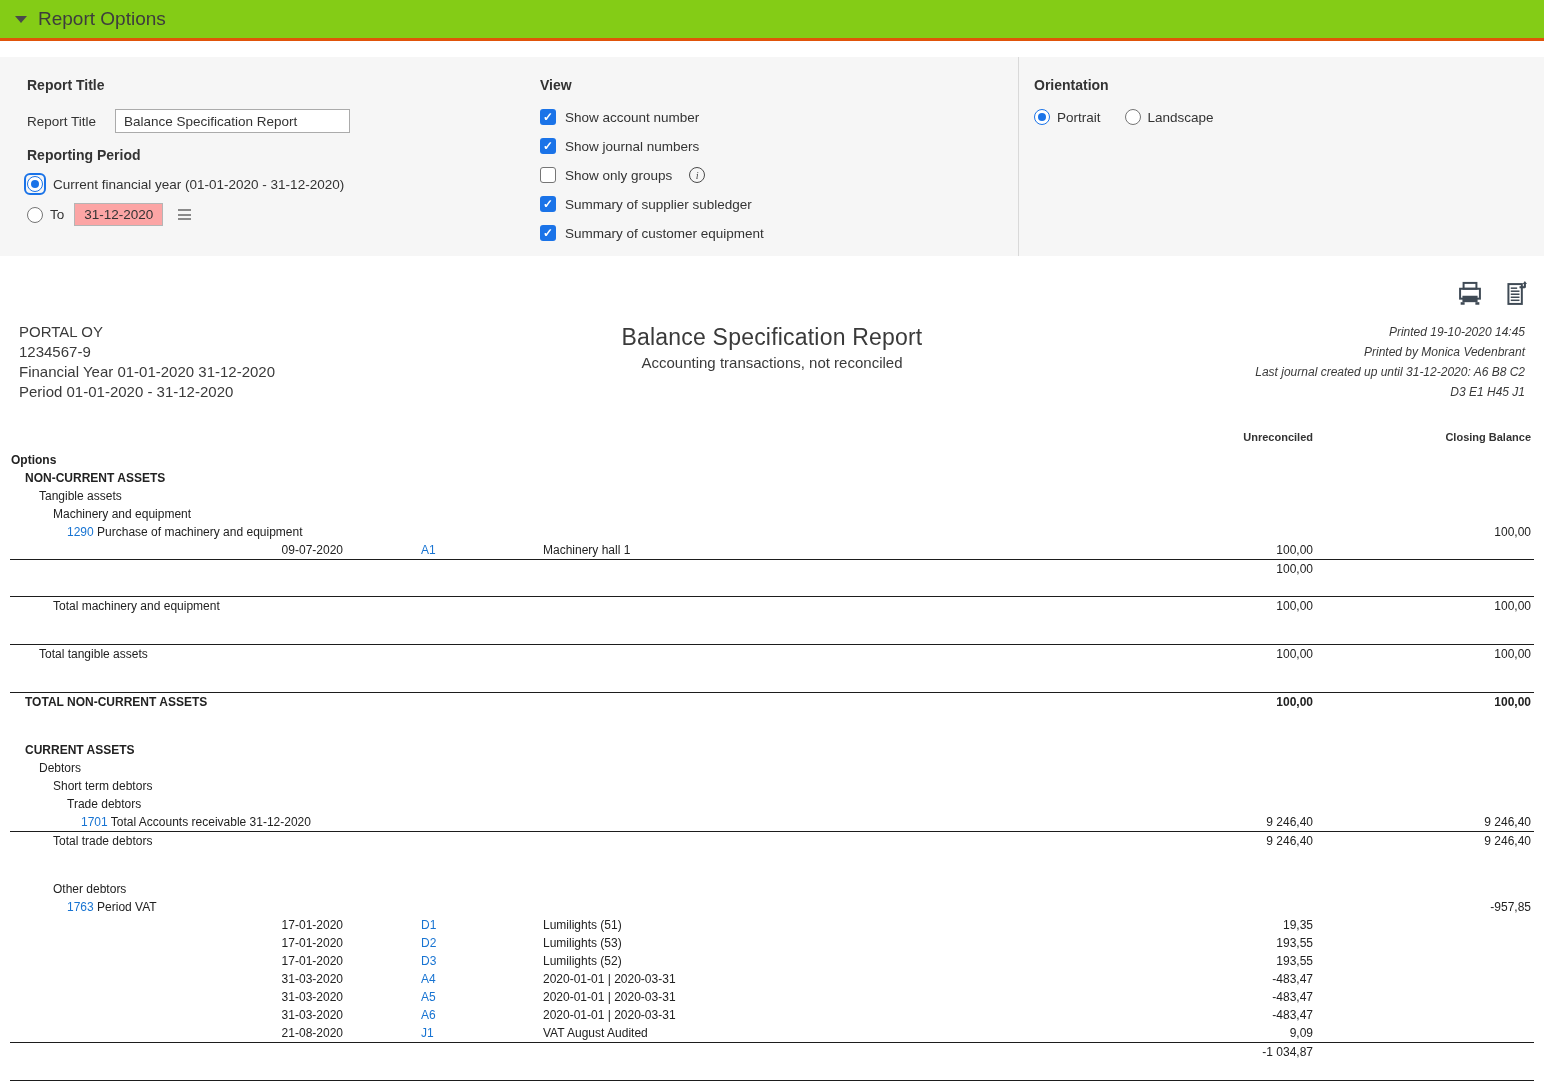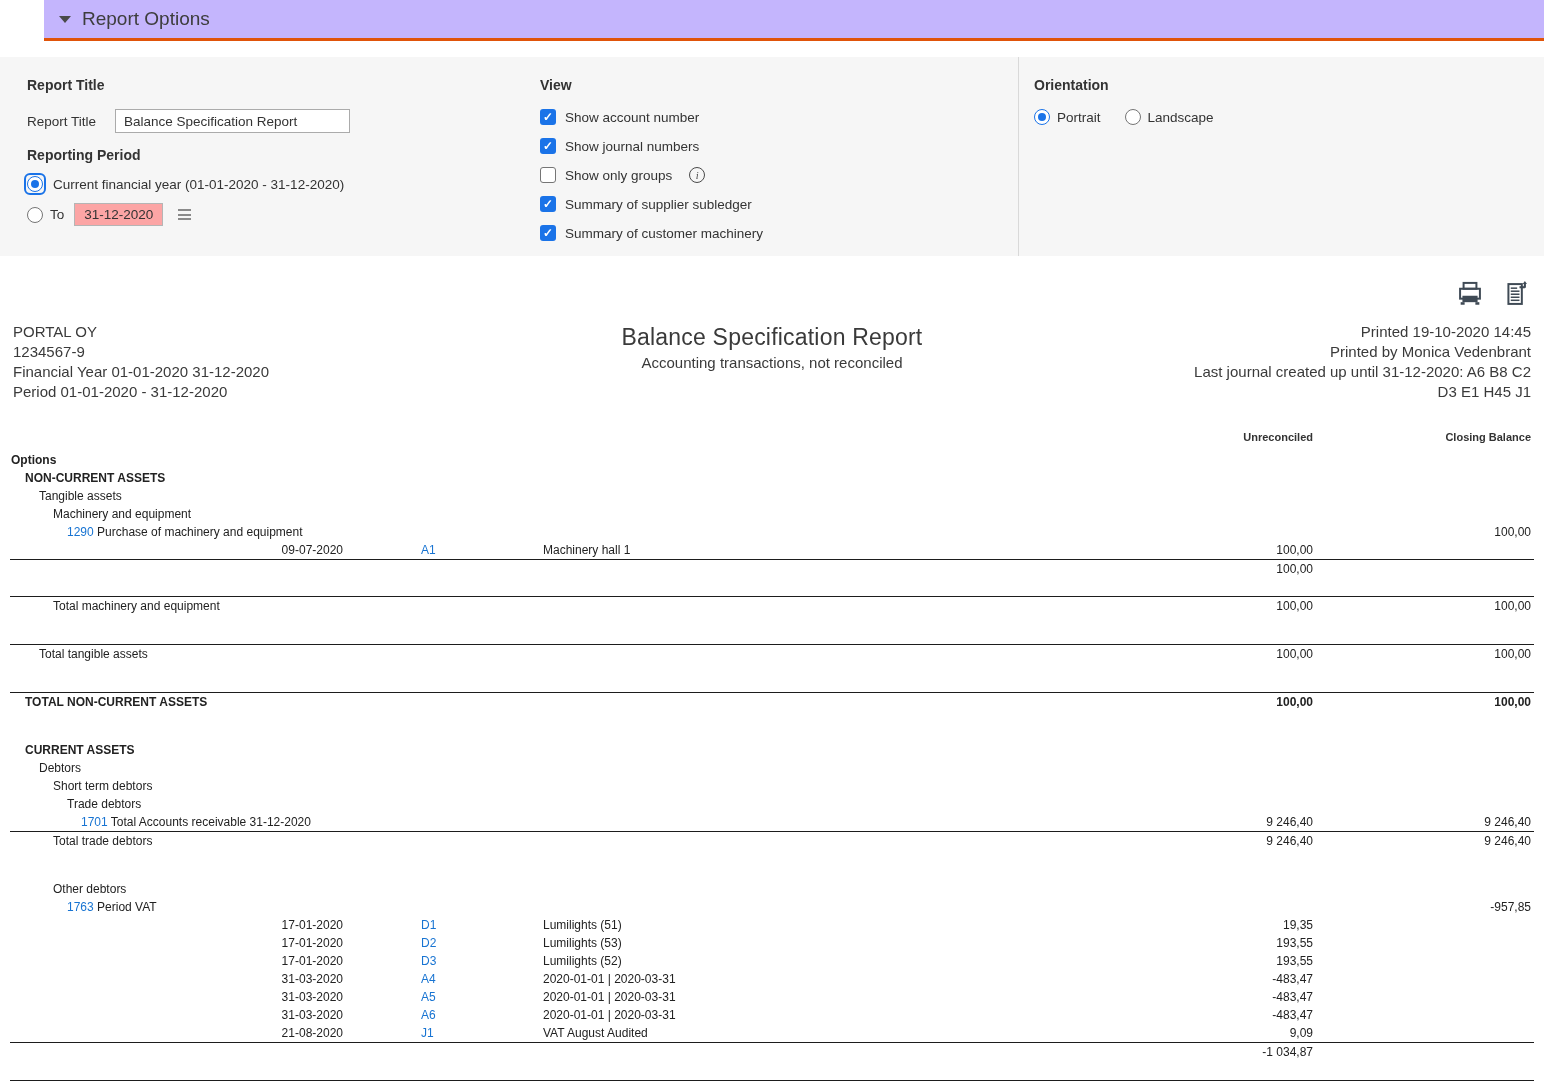--- a/index.html
+++ b/index.html
@@ -1,21 +1,21 @@
 <!DOCTYPE html>
 <html><head>
 <meta charset="utf-8">
 <style>
   * { box-sizing: border-box; margin: 0; padding: 0; }
   html, body { width: 1544px; height: 1081px; overflow: hidden; background: #fff;
     font-family: "Liberation Sans", sans-serif; color: #333; }
 
   
   .topbar { display: flex; align-items: center; gap: 11px; padding: 8px 0 8px 15px;
-    border-bottom: 3px solid #e0540a; background: #c4b5fd; margin-left: 44px; }
+    border-bottom: 3px solid #e0540a; background: #84cc16; }
   .caret-down { width: 0; height: 0; border-left: 6px solid transparent;
     border-right: 6px solid transparent; border-top: 7px solid #4a4a4a; }
   .topbar-title { font-size: 19px; color: #3d3d3d; }
 
   
   .options-panel { display: flex; background: #f6f6f6; height: 199px; margin-top: 16px; }
   .col-left  { width: 530px; padding: 20px 0 0 27px; }
   .col-view  { width: 488px; padding: 20px 0 0 10px; }
   .col-orient{ flex: 1; border-left: 1px solid #d9d9d9; padding: 20px 0 0 15px; }
   .opt-heading { font-size: 14px; font-weight: bold; color: #333; margin-bottom: 16px; }
@@ -43,26 +43,26 @@
     display: inline-flex; align-items: center; justify-content: center; font-size: 10.5px;
     color: #4a4a4a; margin-left: 8px; font-family: "Liberation Serif", serif; font-style: italic; }
   .orient-opts { display: flex; gap: 24px; }
   .orient-opts .radio-row { margin-bottom: 0; }
 
   
   .doc-toolbar { display: flex; justify-content: flex-end; gap: 18px; padding-right: 14px; margin-top: 24px; height: 30px; }
   .doc-toolbar svg { cursor: pointer; }
 
   
-  .report-header { display: grid; grid-template-columns: 1fr auto 1fr; padding: 0 13px; margin-top: 12px; }
+  .report-header { display: grid; grid-template-columns: 1fr auto 1fr; padding: 0 19px; margin-top: 12px; }
   .rh-left  { font-size: 15px; line-height: 20px; color: #3a3a3a; }
   .rh-center{ text-align: center; color: #3a3a3a; padding-top: 2px; }
   .rh-title { font-size: 23px; letter-spacing: 0.2px; }
   .rh-subtitle { font-size: 15px; margin-top: 3px; }
-  .rh-right { font-size: 15px; line-height: 20px; color: #3a3a3a; text-align: right; }
+  .rh-right { font-size: 12px; line-height: 20px; color: #3a3a3a; text-align: right; font-style: italic; }
 
   
   .report-table { margin-top: 26px; padding: 0 10px; color: #222; }
   .trow { display: grid; grid-template-columns: 333px 200px 1fr 170px 221px;
     height: 18px; align-items: center; font-size: 12px; white-space: nowrap; }
   .trow.colheads { font-size: 11px; font-weight: bold; margin-bottom: 5px; color: #333; }
   .clabel { grid-column: 1 / 4; white-space: nowrap; }
   .c1.date { text-align: right; }
   .c2 { padding-left: 78px; }
   .c3 { padding-left: 0; }
@@ -122,21 +122,21 @@
           <span class="checkbox off"></span>
           <span>Show only groups</span>
           <span class="info-icon">i</span>
         </div>
         <div class="cb-row">
           <span class="checkbox on">✓</span>
           <span>Summary of supplier subledger</span>
         </div>
         <div class="cb-row">
           <span class="checkbox on">✓</span>
-          <span>Summary of customer machinery</span>
+          <span>Summary of customer equipment</span>
         </div>
       </div>
   </div>
 
   <div class="col-orient">
     <div class="opt-heading">Orientation</div>
     <div class="orient-opts">
         <div class="radio-row">
           <span class="radio checked"></span>
           <span>Portrait</span>

